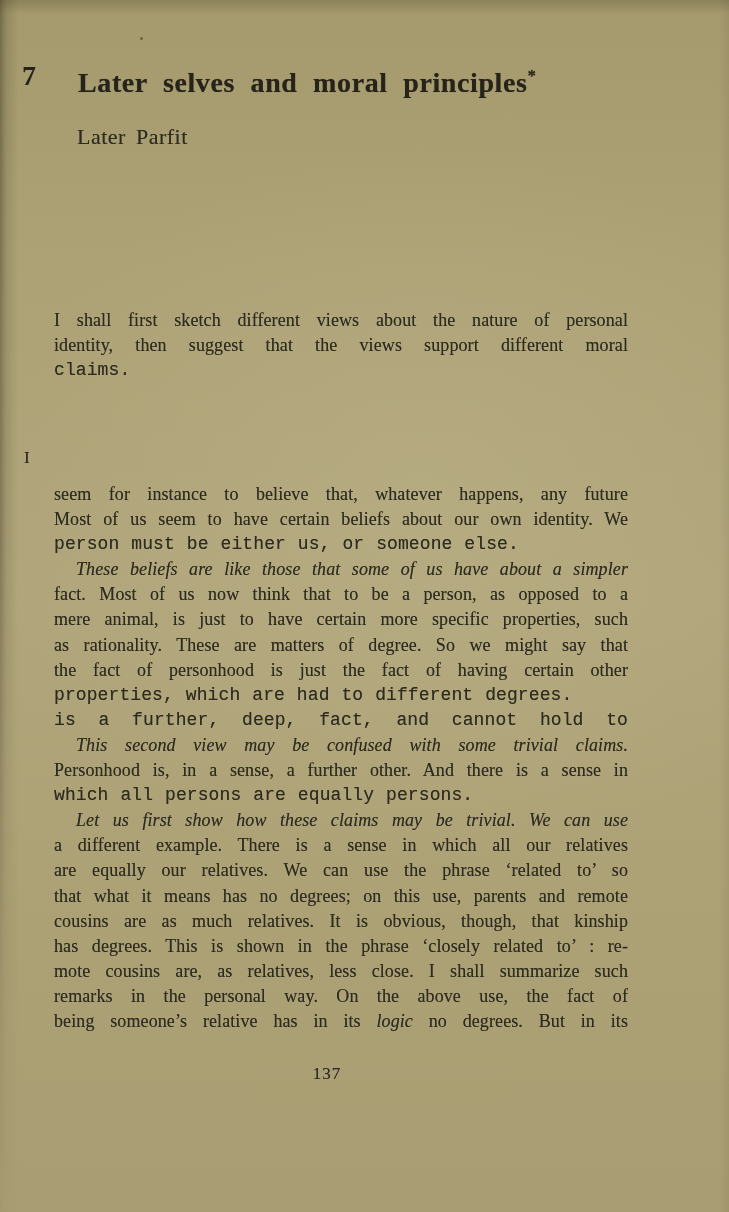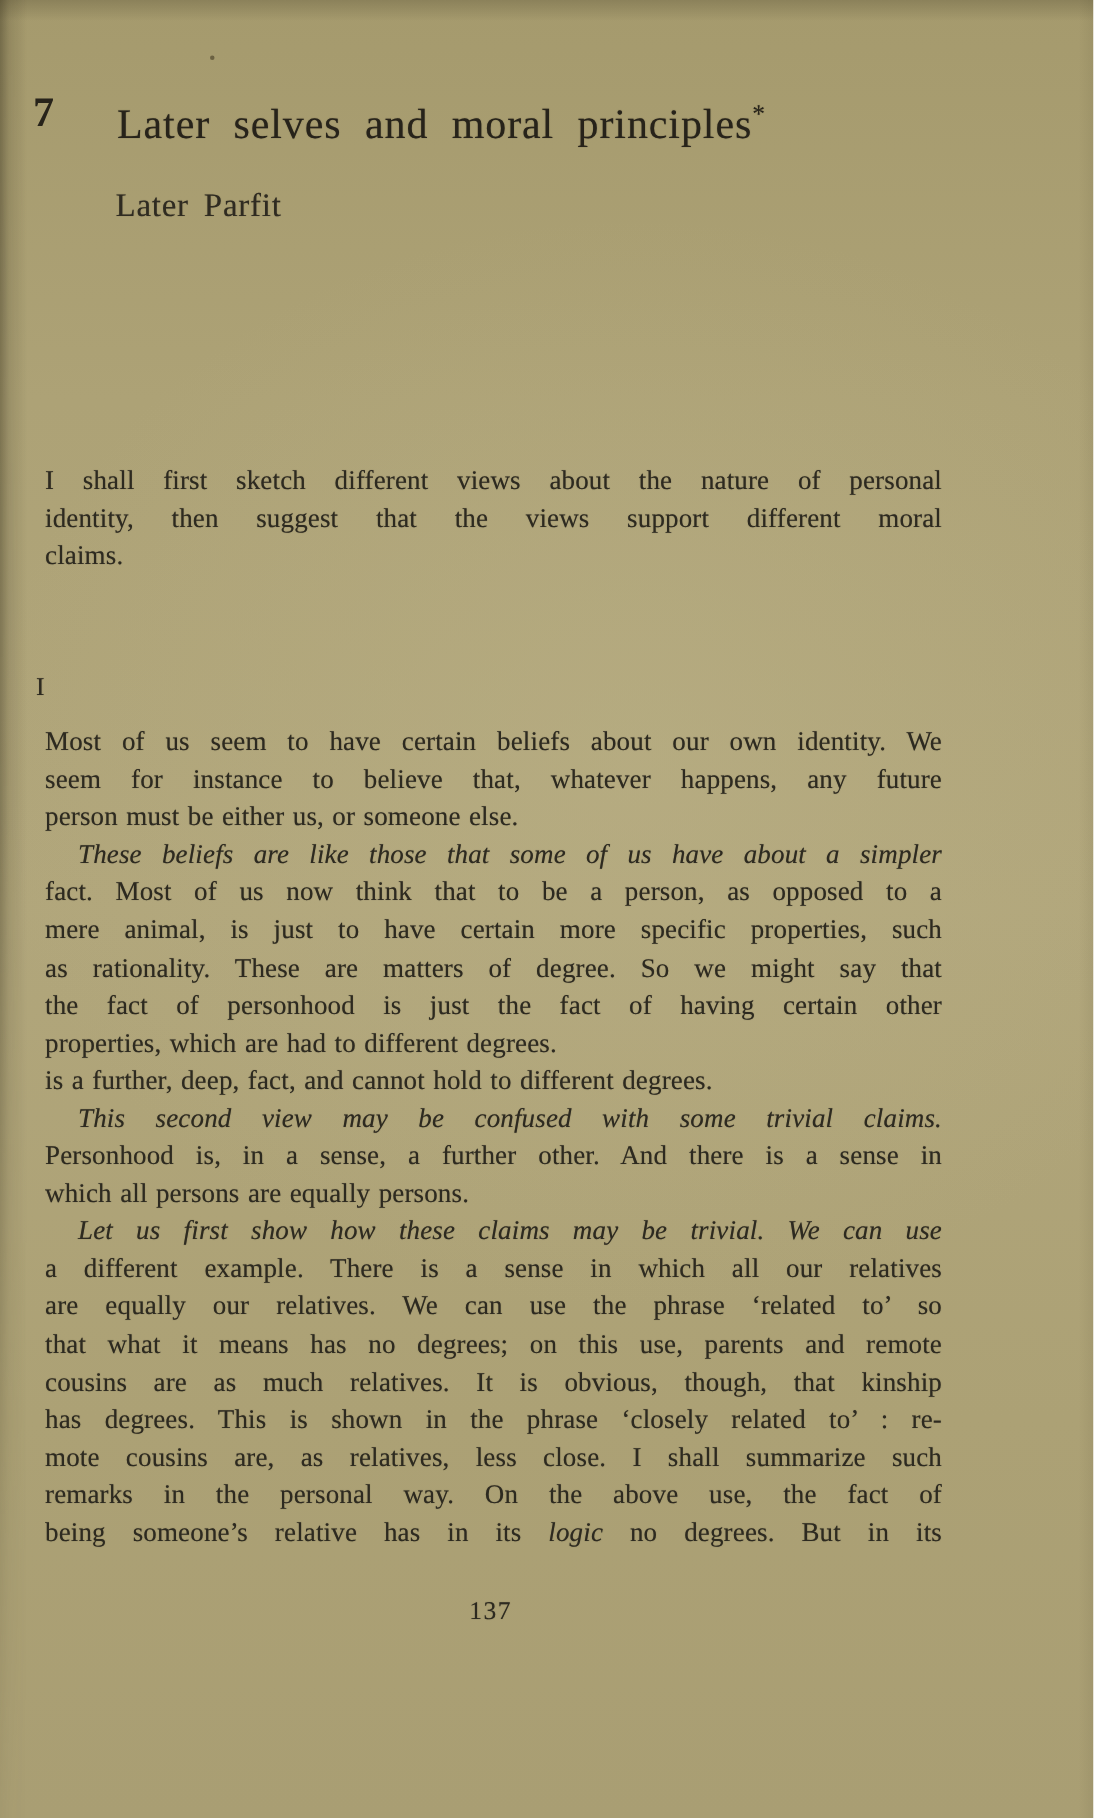--- a/index.html
+++ b/index.html
@@ -38,21 +38,21 @@
     border-radius: 50%; background: rgba(58,50,30,0.55);
   }
 
   .chapter-number {
     position: absolute; left: 22px; top: 59px;
     font-size: 28px; line-height: 34px; font-weight: bold;
     color: #27231a; letter-spacing: 0.5px;
   }
   .chapter-title {
     position: absolute; left: 78px; top: 59px;
-    font-size: 28px; line-height: 34px; font-weight: normal;
+    font-size: 28px; line-height: 34px; font-weight: bold;
     color: #27231a; letter-spacing: 0.6px; word-spacing: 8px;
     text-shadow: 0 0 0.7px rgba(39,35,26,0.55);
   }
   .chapter-title sup {
     font-size: 17px; vertical-align: 11px; letter-spacing: 0;
   }
   .author {
     position: absolute; left: 77px; top: 122px;
     font-size: 22px; line-height: 30px;
     color: #2f2b21; letter-spacing: 0.5px; word-spacing: 4px;
@@ -77,23 +77,24 @@
 
   .tline {
     text-align: justify;
     text-align-last: justify;
     letter-spacing: 0.1px;
     word-spacing: 1px;
     color: #2d2a20;
     text-shadow: 0 0 0.6px rgba(43,38,28,0.5);
     overflow: hidden;
     height: 25.1px;
+    margin-left: 24px;
   }
   .abstract .tline { height: 25px; }
-  .tline.noj { text-align-last: left; }
+  .tline.noj { text-align-last: left; font-family: Liberation Mono, monospace; }
   .tline.ind { text-indent: 22px; font-style: italic; }
 
   .page-number {
     position: absolute; left: 30px; top: 1063px; width: 594px;
     text-align: center;
     font-size: 17px; line-height: 22px; letter-spacing: 1px;
     color: #2d2a20;
     text-shadow: 0 0 0.6px rgba(43,38,28,0.5);
     font-family: Liberation Serif, serif;
   }
@@ -116,22 +117,22 @@
 
   <div class="abstract">
       <div class="tline"><span>I shall first sketch different views about the nature of personal</span></div>
       <div class="tline"><span>identity, then suggest that the views support different moral</span></div>
       <div class="tline noj"><span>claims.</span></div>
     </div>
 
   <div class="section-heading">I</div>
 
   <div class="body-text">
+      <div class="tline"><span>seem for instance to believe that, whatever happens, any future</span></div>
       <div class="tline"><span>Most of us seem to have certain beliefs about our own identity. We</span></div>
-      <div class="tline"><span>seem for instance to believe that, whatever happens, any future</span></div>
       <div class="tline noj"><span>person must be either us, or someone else.</span></div>
       <div class="tline ind"><span>These beliefs are like those that some of us have about a simpler</span></div>
       <div class="tline"><span>fact. Most of us now think that to be a person, as opposed to a</span></div>
       <div class="tline"><span>mere animal, is just to have certain more specific properties, such</span></div>
       <div class="tline"><span>as rationality. These are matters of degree. So we might say that</span></div>
       <div class="tline"><span>the fact of personhood is just the fact of having certain other</span></div>
       <div class="tline noj"><span>properties, which are had to different degrees.</span></div>
       <div class="tline noj"><span>is a further, deep, fact, and cannot hold to different degrees.</span></div>
       <div class="tline ind"><span>This second view may be confused with some trivial claims.</span></div>
       <div class="tline"><span>Personhood is, in a sense, a further other. And there is a sense in</span></div>

